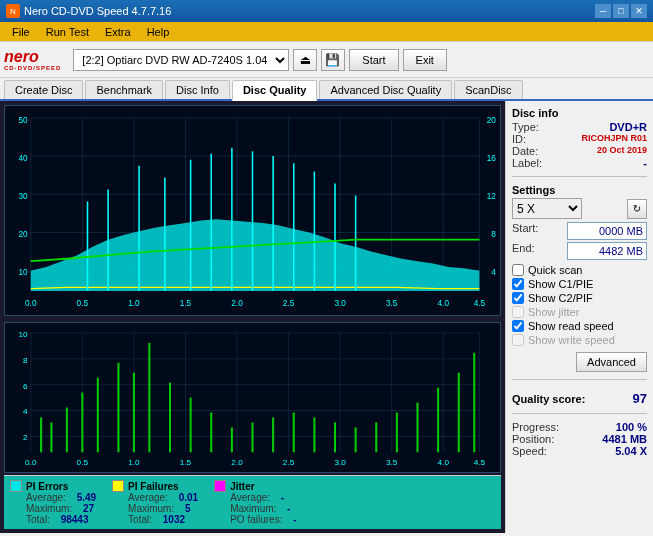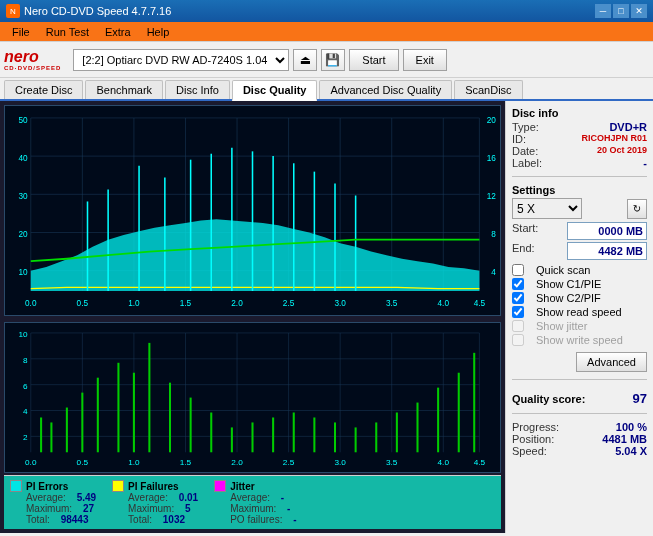--- a/index.html
+++ b/index.html
@@ -6,21 +6,21 @@
     body { font-family: 'Segoe UI', Tahoma, Geneva, Verdana, sans-serif; font-size: 11px; background: #f0f0f0; width: 653px; height: 536px; overflow: hidden; }
     
     
     .title-bar { background: linear-gradient(to bottom, #1a6eb5, #1255a0); color: white; height: 22px; display: flex; align-items: center; justify-content: space-between; padding: 0 6px; font-size: 11px; }
     .title-bar-left { display: flex; align-items: center; gap: 4px; }
     .title-bar-icon { width: 14px; height: 14px; background: #ff6600; border-radius: 2px; font-size: 8px; display: flex; align-items: center; justify-content: center; color: white; }
     .title-bar-controls { display: flex; gap: 2px; }
     .title-bar-btn { width: 16px; height: 14px; background: #4a8fcb; border: none; color: white; font-size: 9px; cursor: pointer; display: flex; align-items: center; justify-content: center; }
 
     
-    .menu-bar { background: #f97316; height: 20px; display: flex; align-items: center; padding: 0 4px; border-bottom: 1px solid #d0d0d0; font-size: 11px; }
+    .menu-bar { background: #eab308; height: 20px; display: flex; align-items: center; padding: 0 4px; border-bottom: 1px solid #d0d0d0; font-size: 11px; }
     .menu-item { padding: 2px 8px; cursor: pointer; }
 
     
     .toolbar { background: #f0f0f0; height: 36px; display: flex; align-items: center; padding: 2px 4px; border-bottom: 1px solid #d0d0d0; gap: 4px; }
     .nero-logo { display: flex; flex-direction: column; align-items: flex-start; margin-right: 8px; }
     .nero-text { font-size: 16px; font-weight: bold; color: #cc0000; font-style: italic; line-height: 1; }
     .nero-subtitle { font-size: 6px; color: #cc0000; font-weight: bold; letter-spacing: 1px; }
     .drive-selector { height: 22px; min-width: 200px; border: 1px solid #a0a0a0; background: white; padding: 0 4px; font-size: 11px; }
     .toolbar-icon-btn { width: 24px; height: 22px; border: 1px solid #a0a0a0; background: linear-gradient(to bottom, #ffffff, #e8e8e8); display: flex; align-items: center; justify-content: center; cursor: pointer; font-size: 12px; }
     .start-btn { height: 22px; padding: 0 12px; background: linear-gradient(to bottom, #ffffff, #e0e0e0); border: 1px solid #a0a0a0; cursor: pointer; font-size: 11px; }
@@ -56,22 +56,22 @@
     .right-panel { width: 148px; background: #f0f0f0; border-left: 1px solid #d0d0d0; padding: 6px; display: flex; flex-direction: column; gap: 4px; font-size: 11px; }
     .panel-section-title { font-weight: bold; font-size: 11px; margin-bottom: 2px; }
     .info-row { display: flex; justify-content: space-between; }
     .info-label { color: #333; }
     .info-value { color: #000080; font-weight: bold; }
     .info-value.red { color: #cc0000; text-align: right; }
     .divider { height: 1px; background: #c0c0c0; margin: 3px 0; }
     .settings-row { display: flex; align-items: center; justify-content: space-between; margin-bottom: 3px; }
     .settings-select { height: 21px; border: 1px solid #a0a0a0; font-size: 12px; width: 70px; }
     .settings-refresh { width: 20px; height: 20px; border: 1px solid #a0a0a0; background: linear-gradient(to bottom, #fff, #e0e0e0); display: flex; align-items: center; justify-content: center; cursor: pointer; font-size: 10px; }
-    .mb-input { width: 80px; height: 18px; border: 1px solid #7ba0c0; background: white; padding: 0 3px; font-size: 11px; color: #000080; font-weight: bold; text-align: right; }
-    .checkbox-row { display: flex; align-items: center; gap: 12px; margin-bottom: 2px; }
+    .mb-input { width: 80px; height: 18px; border: 1px solid #7ba0c0; background: white; padding: 0 3px; font-size: 11px; color: #000080; font-weight: normal; text-align: right; }
+    .checkbox-row { display: flex; align-items: center; gap: 4px; margin-bottom: 2px; }
     .checkbox-row input { width: 12px; height: 12px; }
     .checkbox-row label { font-size: 11px; }
     .checkbox-row.disabled label { color: #a0a0a0; }
     .advanced-btn { background: linear-gradient(to bottom, #ffffff, #e0e0e0); border: 1px solid #a0a0a0; padding: 3px 10px; cursor: pointer; font-size: 11px; align-self: flex-end; margin-top: 2px; }
     .quality-row { display: flex; justify-content: space-between; align-items: center; margin-top: 4px; }
     .quality-label { font-size: 11px; font-weight: bold; }
     .quality-value { font-size: 13px; font-weight: bold; color: #000080; }
 
     
     svg.chart-svg { width: 100%; height: 100%; }
@@ -344,27 +344,27 @@
         <label for="cb-quickscan">Quick scan</label>
       </div>
       <div class="checkbox-row">
         <input type="checkbox" id="cb-c1pie" checked="" style="">
         <label for="cb-c1pie">Show C1/PIE</label>
       </div>
       <div class="checkbox-row">
         <input type="checkbox" id="cb-c2pif" checked="" style="">
         <label for="cb-c2pif">Show C2/PIF</label>
       </div>
+      <div class="checkbox-row disabled">
+        <input type="checkbox" id="cb-jitter" disabled="" style="">
+        <label for="cb-jitter">Show jitter</label>
+      </div>
       <div class="checkbox-row">
         <input type="checkbox" id="cb-readspeed" checked="" style="">
         <label for="cb-readspeed">Show read speed</label>
-      </div>
-      <div class="checkbox-row disabled">
-        <input type="checkbox" id="cb-jitter" disabled="" style="">
-        <label for="cb-jitter">Show jitter</label>
       </div>
       <div class="checkbox-row disabled">
         <input type="checkbox" id="cb-writespeed" disabled="" style="">
         <label for="cb-writespeed">Show write speed</label>
       </div>
       <div style="display:flex; justify-content:flex-end; margin-top:4px;">
         <button class="advanced-btn">Advanced</button>
       </div>
     </div>
 

